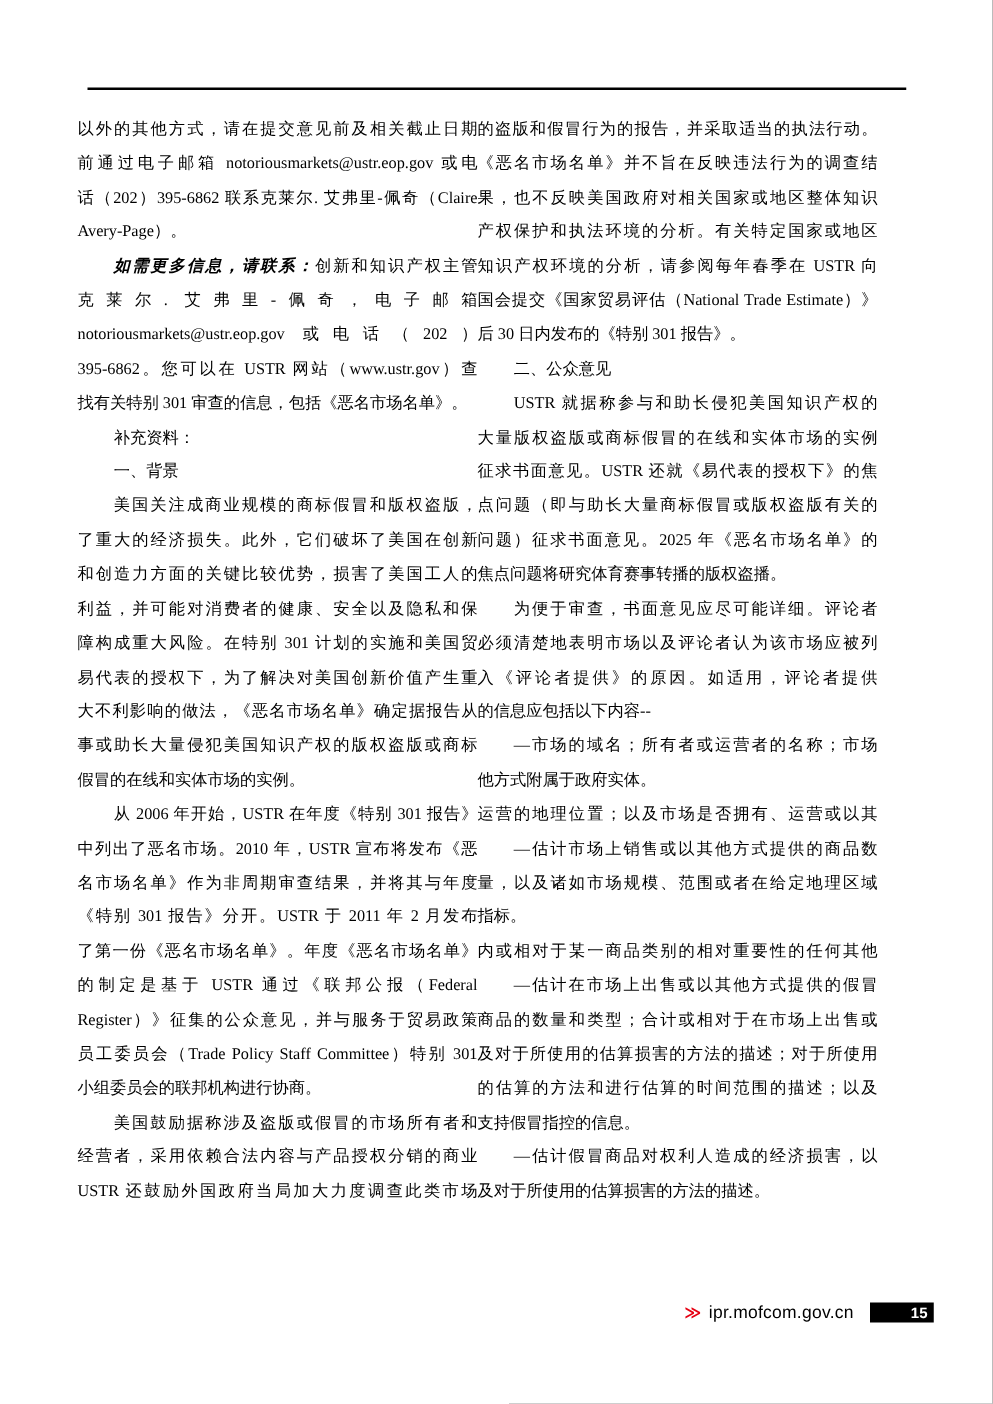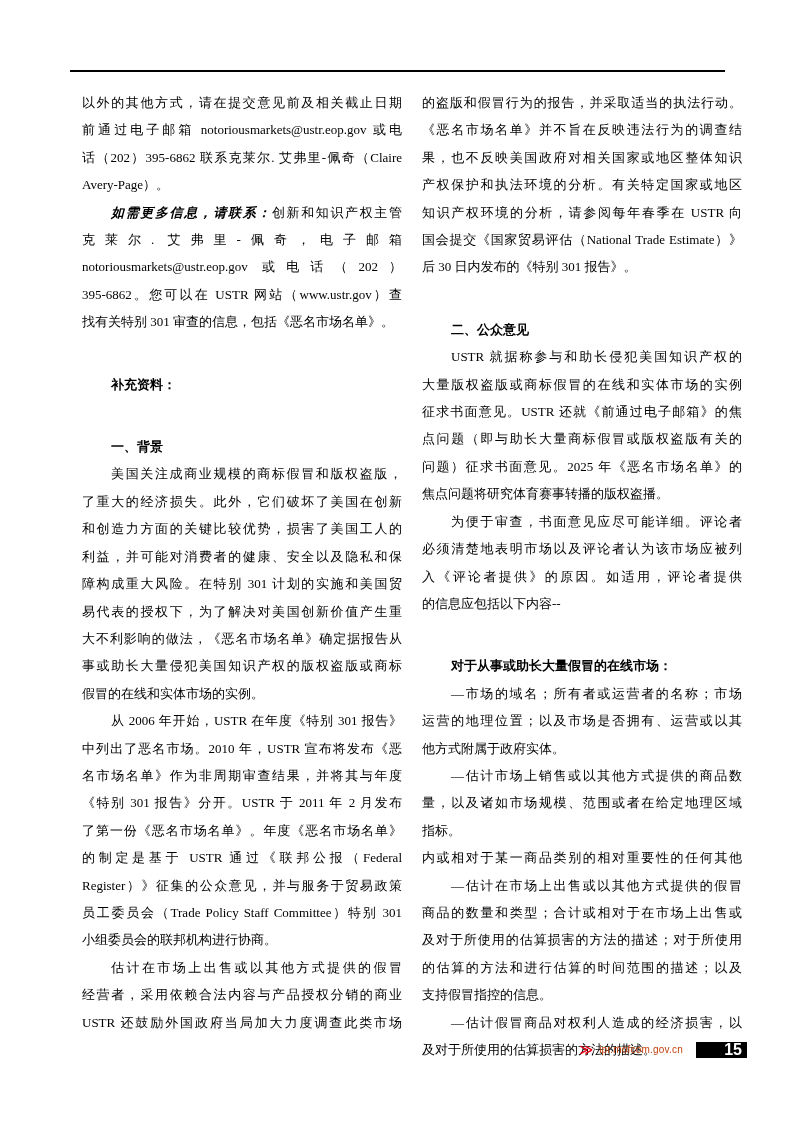--- a/index.html
+++ b/index.html
@@ -9,52 +9,52 @@
     background:#ffffff;
     overflow:hidden;
     font-family:"Liberation Serif","DejaVu Serif",serif;
     color:#000;
   }
   .top-rule{
     position:absolute;left:70px;top:70px;
     width:655px;height:2px;background:#000;
   }
   .content{
-    position:absolute;left:82px;top:89px;width:660px;
-    display:flex;gap:20px;
+    position:absolute;left:62px;top:89px;width:660px;
+    display:flex;
   }
   .col{width:320px;}
   .line{
     font-size:13px;
     line-height:27.4px;
     text-align:justify;
     white-space:normal;
   }
   .line.str{text-align-last:justify;}
   .line.ind{text-indent:29px;}
-  .line.hd{font-weight:bold;margin-top:35px;}
+  .line.hd{font-weight:normal;}
   .bseg{font-weight:bold;font-style:italic;}
   .footer{
     position:absolute;right:47px;top:1041px;height:17px;
     display:flex;align-items:center;
     font-family:"Liberation Sans","DejaVu Sans",sans-serif;
   }
   .chev{
     color:#e60012;font-size:13px;font-weight:bold;
     margin-right:6px;line-height:17px;
   }
   .site{
-    font-size:10px;color:#c2410c;letter-spacing:0.2px;line-height:17px;
+    font-size:14px;color:#000000;letter-spacing:0.2px;line-height:17px;
   }
   .pagebox{
     margin-left:13px;width:51px;height:16px;background:#000;
     display:flex;align-items:center;justify-content:flex-end;
     padding-right:5px;box-sizing:border-box;
   }
-  .pagebox span{color:#fff;font-size:16px;font-weight:bold;line-height:16px;margin-left:48px;}
+  .pagebox span{color:#fff;font-size:12px;font-weight:bold;line-height:16px;margin-left:48px;}
 </style>
 </head>
 <body>
 
 <div class="page">
 
   <div class="top-rule"></div>
 
   <div class="content">
     <div class="col">
@@ -80,47 +80,46 @@
         <div class="line">假冒的在线和实体市场的实例。</div>
         <div class="line ind str">从 2006 年开始，USTR 在年度《特别 301 报告》</div>
         <div class="line str">中列出了恶名市场。2010 年，USTR 宣布将发布《恶</div>
         <div class="line str">名市场名单》作为非周期审查结果，并将其与年度</div>
         <div class="line str">《特别 301 报告》分开。USTR 于 2011 年 2 月发布</div>
         <div class="line str">了第一份《恶名市场名单》。年度《恶名市场名单》</div>
         <div class="line str">的制定是基于 USTR 通过《联邦公报（Federal</div>
         <div class="line str">Register）》征集的公众意见，并与服务于贸易政策</div>
         <div class="line str">员工委员会（Trade Policy Staff Committee）特别 301</div>
         <div class="line">小组委员会的联邦机构进行协商。</div>
-        <div class="line ind str">估计在市场上出售或以其他方式提供的假冒</div>
+        <div class="line ind str">美国鼓励据称涉及盗版或假冒的市场所有者和</div>
         <div class="line str">经营者，采用依赖合法内容与产品授权分销的商业</div>
         <div class="line str">USTR 还鼓励外国政府当局加大力度调查此类市场</div>
       </div>
     <div class="col">
         <div class="line str">的盗版和假冒行为的报告，并采取适当的执法行动。</div>
         <div class="line str">《恶名市场名单》并不旨在反映违法行为的调查结</div>
         <div class="line str">果，也不反映美国政府对相关国家或地区整体知识</div>
         <div class="line str">产权保护和执法环境的分析。有关特定国家或地区</div>
         <div class="line str">知识产权环境的分析，请参阅每年春季在 USTR 向</div>
         <div class="line str">国会提交《国家贸易评估（National Trade Estimate）》</div>
         <div class="line">后 30 日内发布的《特别 301 报告》。</div>
         <div class="line ind hd">二、公众意见</div>
         <div class="line ind str">USTR 就据称参与和助长侵犯美国知识产权的</div>
         <div class="line str">大量版权盗版或商标假冒的在线和实体市场的实例</div>
-        <div class="line str">征求书面意见。USTR 还就《前通过电子邮箱》的焦</div>
+        <div class="line str">征求书面意见。USTR 还就《易代表的授权下》的焦</div>
         <div class="line str">点问题（即与助长大量商标假冒或版权盗版有关的</div>
         <div class="line str">问题）征求书面意见。2025 年《恶名市场名单》的</div>
         <div class="line">焦点问题将研究体育赛事转播的版权盗播。</div>
         <div class="line ind str">为便于审查，书面意见应尽可能详细。评论者</div>
         <div class="line str">必须清楚地表明市场以及评论者认为该市场应被列</div>
         <div class="line str">入《评论者提供》的原因。如适用，评论者提供</div>
         <div class="line">的信息应包括以下内容--</div>
-        <div class="line ind hd">对于从事或助长大量假冒的在线市场：</div>
         <div class="line ind str">—市场的域名；所有者或运营者的名称；市场</div>
+        <div class="line">他方式附属于政府实体。</div>
         <div class="line str">运营的地理位置；以及市场是否拥有、运营或以其</div>
-        <div class="line">他方式附属于政府实体。</div>
         <div class="line ind str">—估计市场上销售或以其他方式提供的商品数</div>
         <div class="line str">量，以及诸如市场规模、范围或者在给定地理区域</div>
         <div class="line">指标。</div>
         <div class="line str">内或相对于某一商品类别的相对重要性的任何其他</div>
         <div class="line ind str">—估计在市场上出售或以其他方式提供的假冒</div>
         <div class="line str">商品的数量和类型；合计或相对于在市场上出售或</div>
         <div class="line str">及对于所使用的估算损害的方法的描述；对于所使用</div>
         <div class="line str">的估算的方法和进行估算的时间范围的描述；以及</div>
         <div class="line">支持假冒指控的信息。</div>
         <div class="line ind str">—估计假冒商品对权利人造成的经济损害，以</div>

